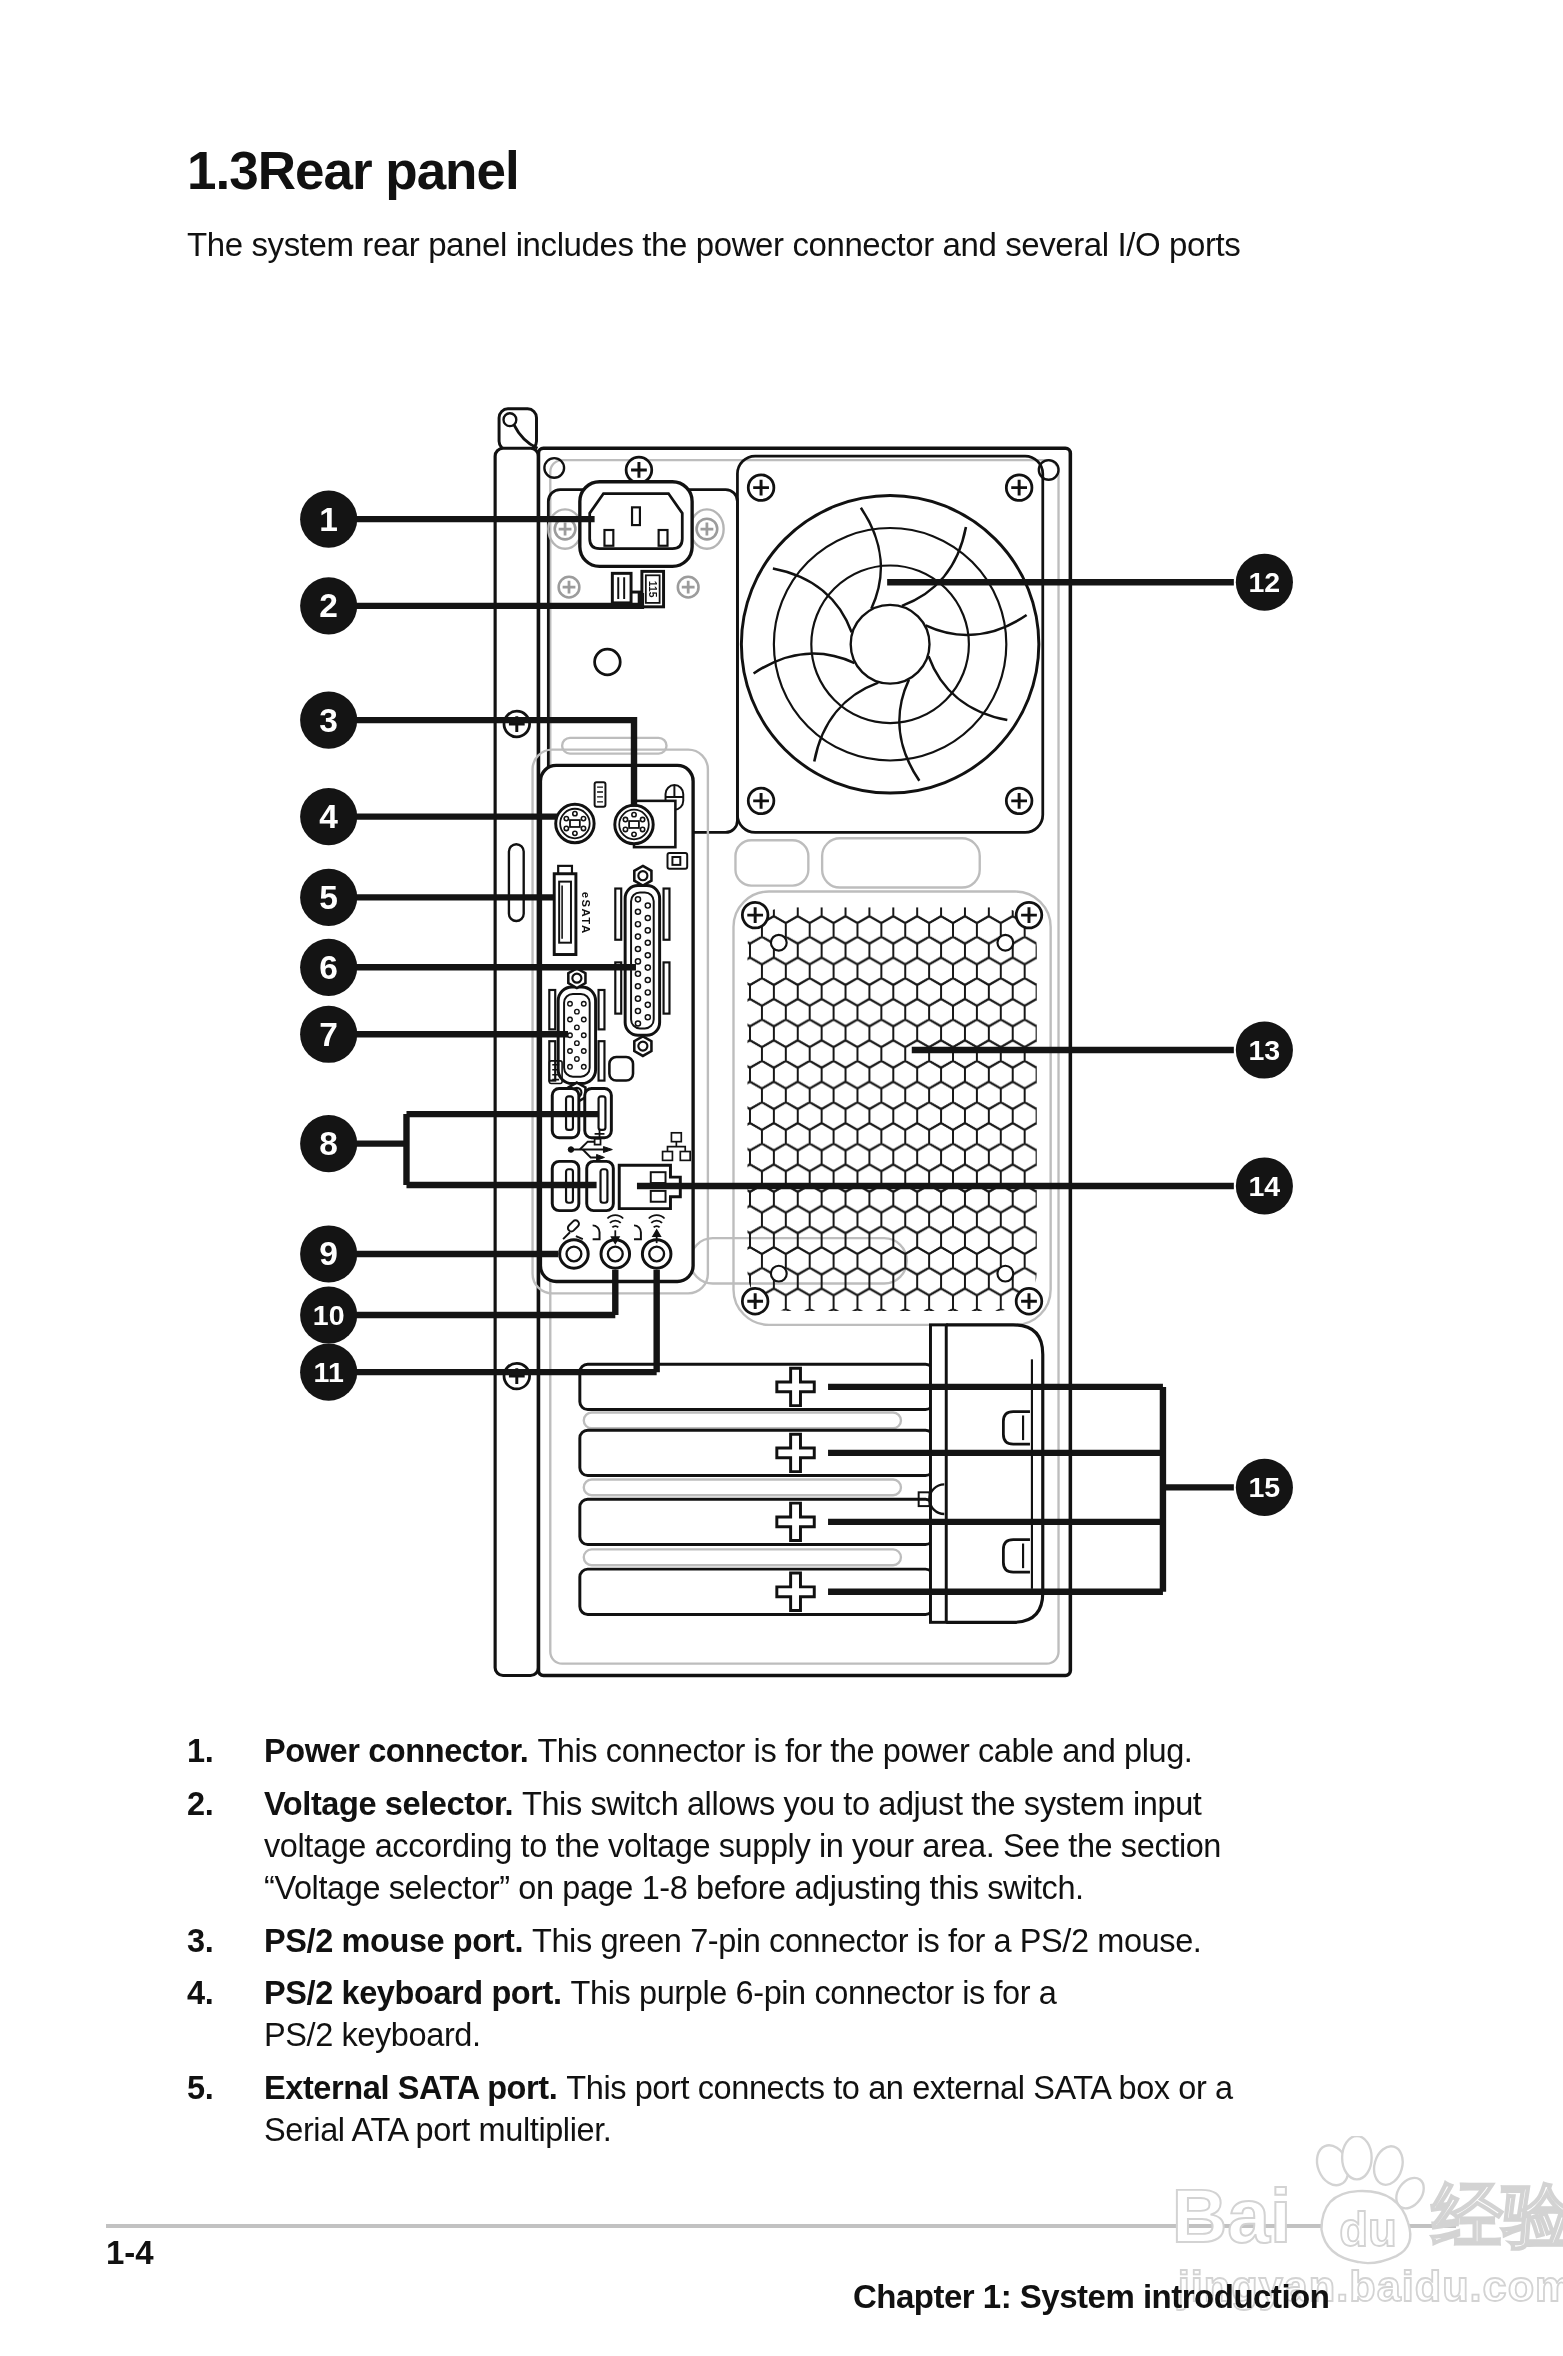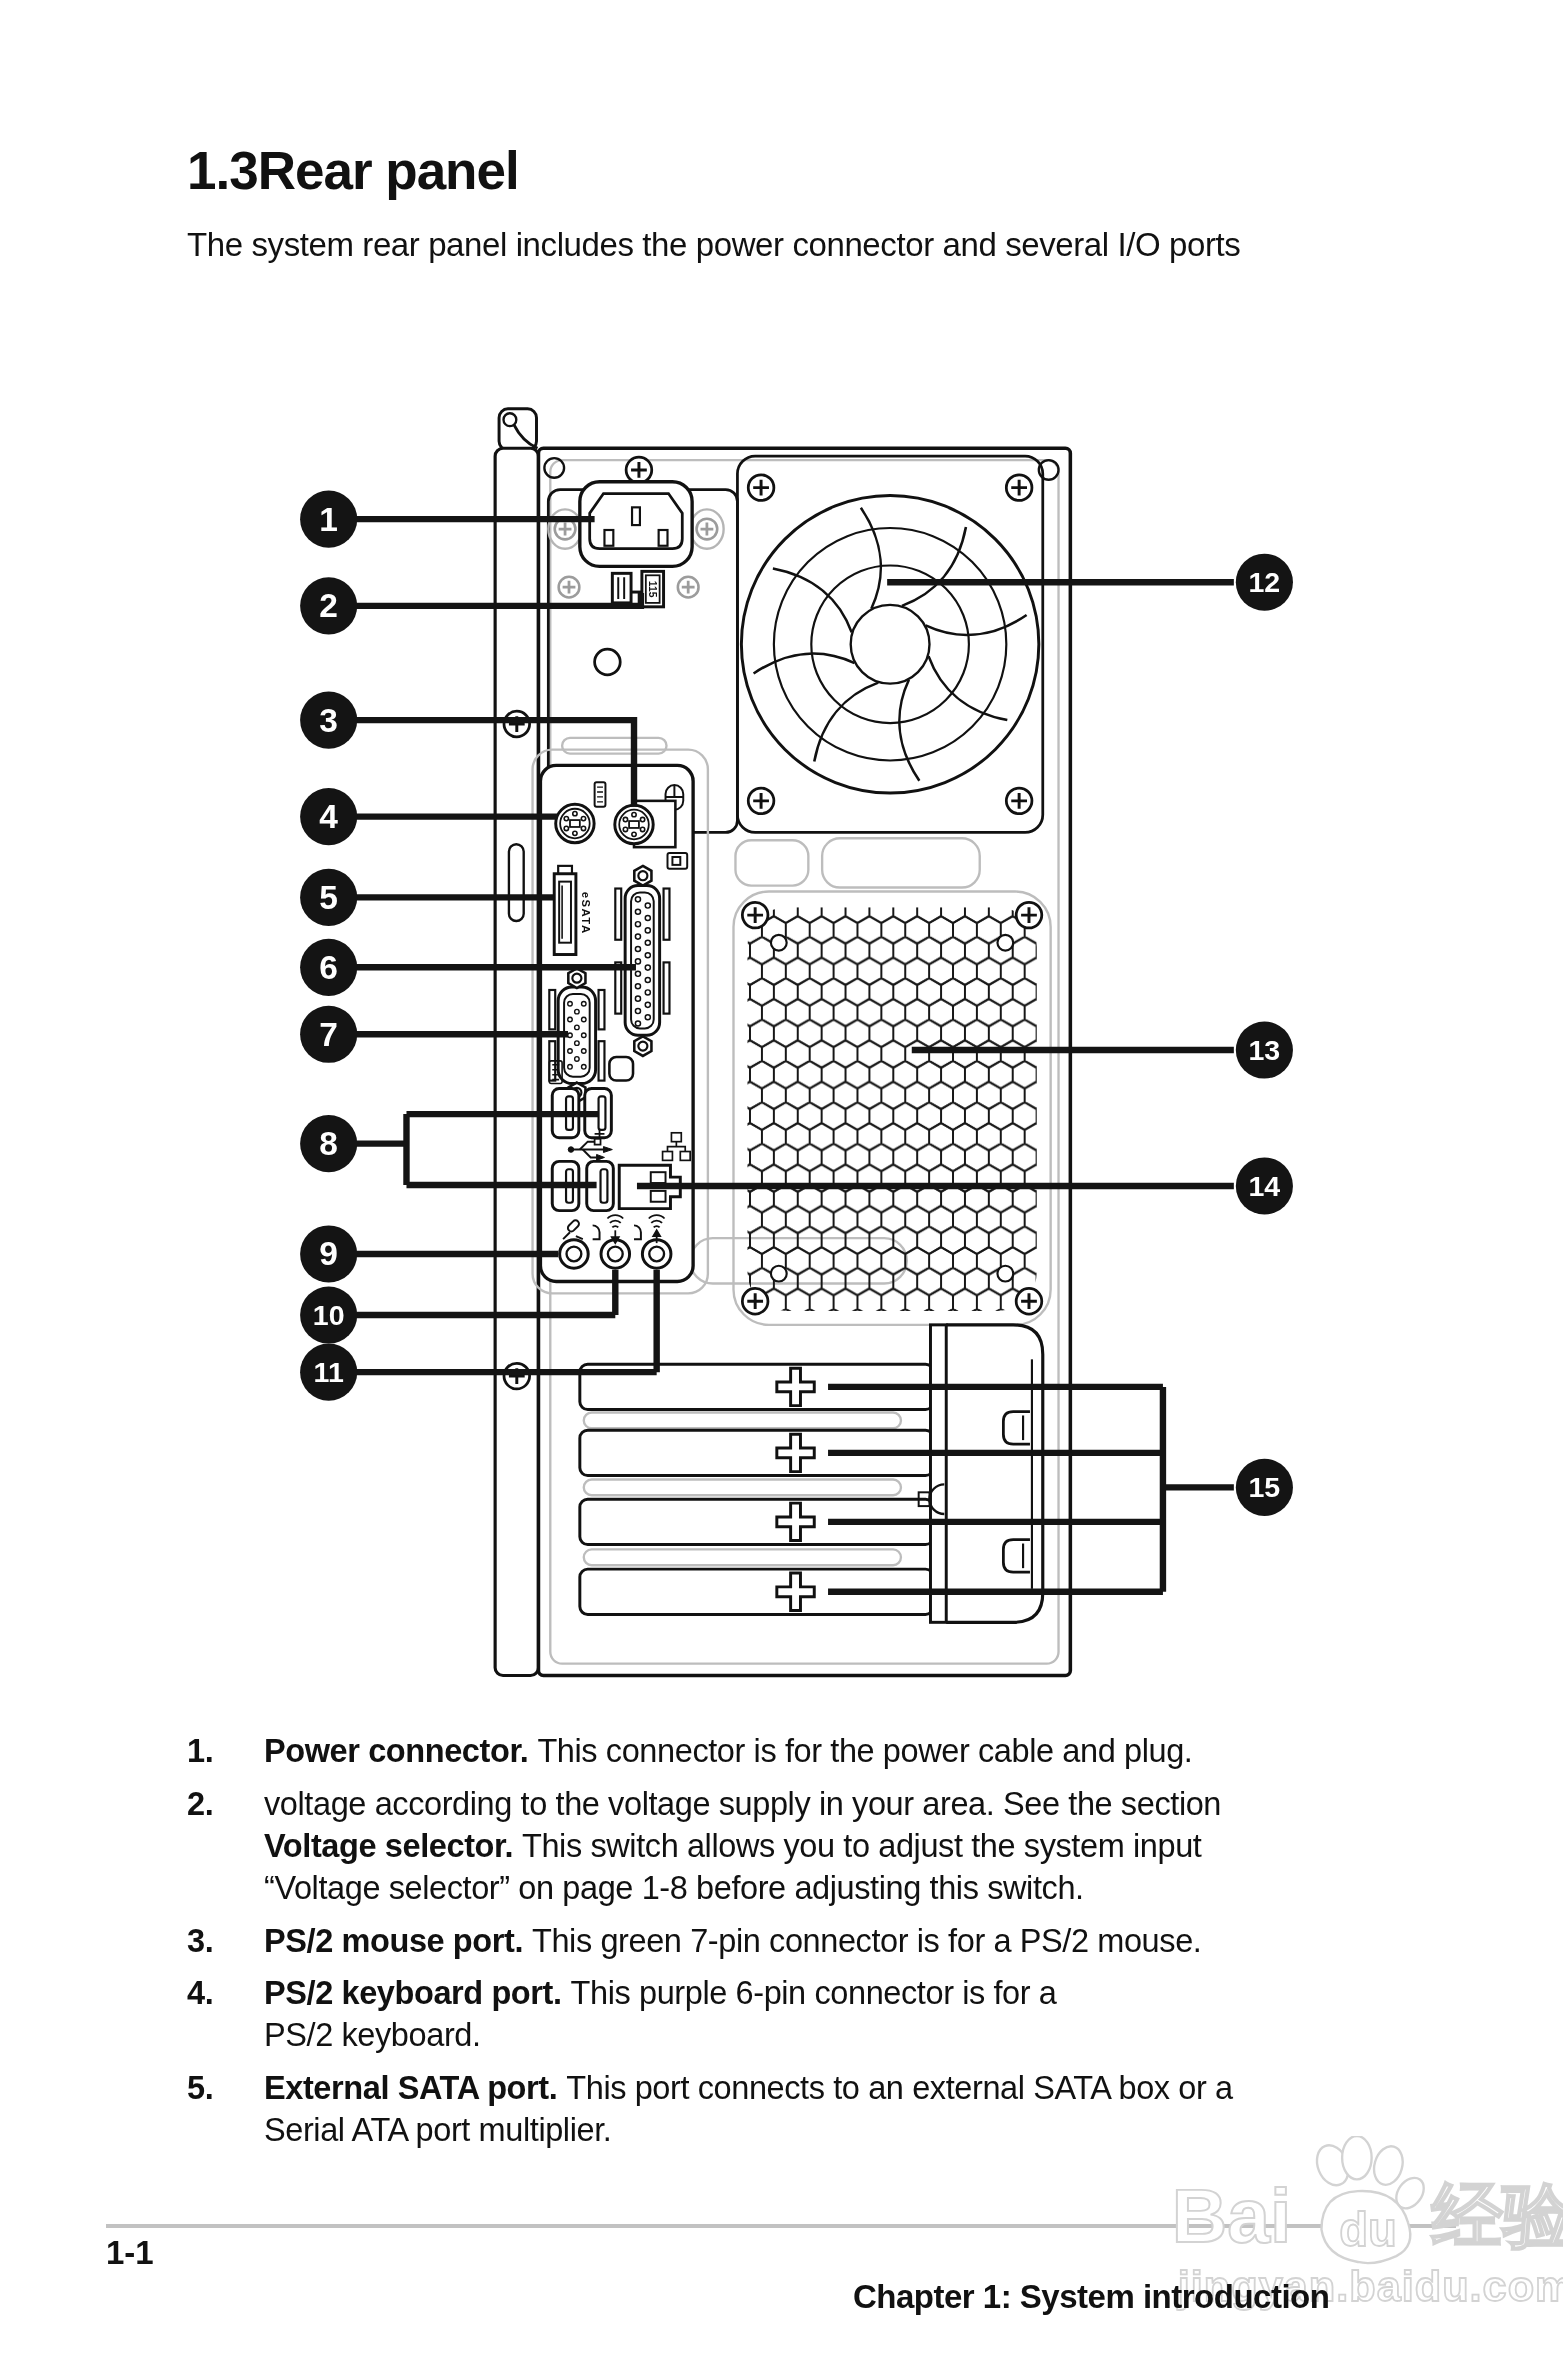--- a/index.html
+++ b/index.html
@@ -429,22 +429,22 @@
 <div class="abs list">
   <div class="li">
     <div class="num">1.</div>
     <div class="body">
         <div class="ln"><b>Power connector.</b><span>This connector is for the power cable and plug.</span></div>
       </div>
   </div>
   <div class="li">
     <div class="num">2.</div>
     <div class="body">
+      <div class="ln"><b>Voltage selector.</b><span>This switch allows you to adjust the system input</span></div>
       <div class="ln">voltage according to the voltage supply in your area. See the section</div>
-      <div class="ln"><b>Voltage selector.</b><span>This switch allows you to adjust the system input</span></div>
       <div class="ln">“Voltage selector” on page 1-8 before adjusting this switch.</div>
     </div>
   </div>
   <div class="li">
     <div class="num">3.</div>
     <div class="body">
         <div class="ln"><b>PS/2 mouse port.</b><span>This green 7-pin connector is for a PS/2 mouse.</span></div>
       </div>
   </div>
   <div class="li">
@@ -476,15 +476,15 @@
         <ellipse cx="250" cy="58" rx="12" ry="17" transform="rotate(36 250 58)"></ellipse>
         <path d="M160,95 Q160,58 197,56 Q238,54 248,88 Q256,112 236,122 Q214,132 197,128 Q164,122 160,95 Z"></path>
         <text x="178" y="112" font-size="48" font-weight="bold" stroke-width="1.8">du</text>
       </g>
       <text x="272" y="106" font-size="72" font-weight="bold" stroke-width="2">经验</text>
       <text x="14" y="168" font-size="44" font-weight="bold" stroke-width="1.8" letter-spacing="1">jingyan.baidu.com</text>
     </g>
   </svg>
 </div>
 
-<div class="abs pagenum">1-1</div>
+<div class="abs pagenum">1-4</div>
 <div class="abs chapter">Chapter 1: System introduction</div>
 
 
 </body></html>

